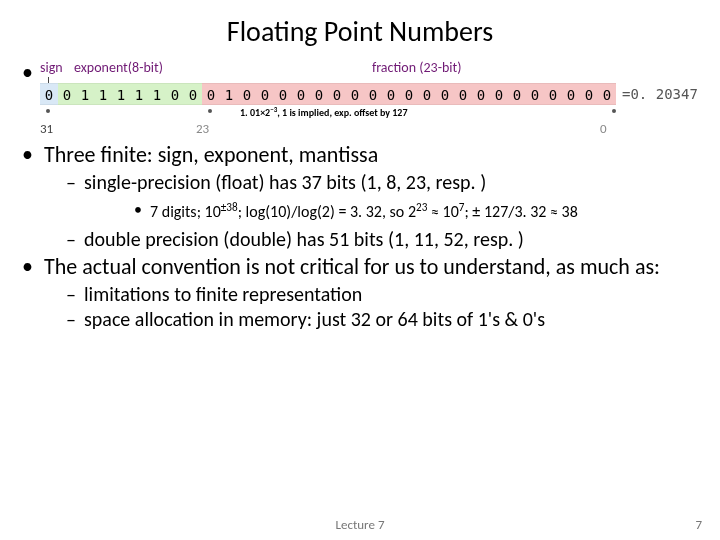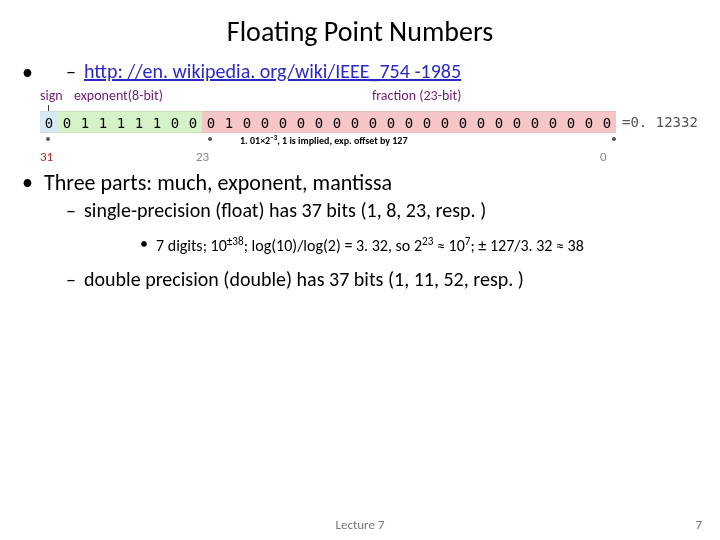--- a/index.html
+++ b/index.html
@@ -56,21 +56,21 @@
   }
   ul.b2 > li::before {
     content: "–";
     position: absolute;
     left: 22px;
     top: 0;
   }
   ul.b3 {
     list-style: none;
     padding: 0;
-    margin: 12px;
+    margin: 6px;
   }
   ul.b3 > li {
     font-size: 16px;
     margin: 1px 0 1px 0;
     padding-left: 60px;
     position: relative;
   }
   ul.b3 > li::before {
     content: "•";
     position: absolute;
@@ -127,21 +127,21 @@
     padding-left: 6px;
     line-height: 22px;
     white-space: nowrap;
   }
   .under-row {
     position: relative;
     height: 34px;
     font-size: 13px;
     color: #333;
   }
-  .idx31 { position: absolute; left: 0;  top: 16px; color:#b91c1c; }
+  .idx31 { position: absolute; left: 0;  top: 16px; color:#404040; }
   .idx23 { position: absolute; left: 156px; top: 16px; color:#888; }
   .idx0  { position: absolute; left: 560px; top: 16px; color:#888; }
   .dot { position:absolute; width:4px; height:4px; background:#555; border-radius:50%; top:4px; }
   .dot.a { left:6px; }
   .dot.b { left:168px; }
   .dot.c { left:572px; }
   .annot {
     position: absolute;
     left: 200px;
     top: 0px;
@@ -170,25 +170,20 @@
 </style>
 </head>
 <body>
 
 <div class="slide">
 
   <h1 class="title">Floating Point Numbers</h1>
 
   <ul class="b1">
     <li>
-      <ul class="b2">
-        <li>
-          <a class="link">http: //en. wikipedia. org/wiki/IEEE_754 -1985</a>
-        </li>
-      </ul>
     </li>
   </ul>
 
   <div class="diagram-block">
     <div class="labels-row">
       <span class="lbl-sign">sign</span>
       <span class="lbl-exp">exponent(8-bit)</span>
       <span class="lbl-frac">fraction (23-bit)</span>
     </div>
     <div class="tick-row">
@@ -222,45 +217,52 @@
           <span class="bit frac">0</span>
           <span class="bit frac">0</span>
           <span class="bit frac">0</span>
           <span class="bit frac">0</span>
           <span class="bit frac">0</span>
           <span class="bit frac">0</span>
           <span class="bit frac">0</span>
           <span class="bit frac">0</span>
           <span class="bit frac">0</span>
         </span>
-      <span class="result">=0. 12332</span>
+      <span class="result">=0. 20347</span>
     </div>
     <div class="under-row">
       <span class="dot a"></span>
       <span class="dot b"></span>
       <span class="dot c"></span>
       <span class="idx31">31</span>
       <span class="idx23">23</span>
       <span class="idx0">0</span>
       <span class="annot">1. 01×2<sup>−3</sup>, 1 is implied, exp. offset by 127</span>
     </div>
   </div>
 
   <ul class="b1">
     <li>
-      <span>Three parts: much, exponent, mantissa</span>
+      <span>Three finite: sign, exponent, mantissa</span>
       <ul class="b2">
         <li>
           <span>single-precision (float) has 37 bits (1, 8, 23, resp. )</span>
           <ul class="b3">
             <li>7 digits; 10<sup>±38</sup>; log(10)/log(2) = 3. 32, so 2<sup>23</sup> ≈ 10<sup>7</sup>; ± 127/3. 32 ≈ 38</li>
           </ul>
         </li>
         <li>
-          <span>double precision (double) has 37 bits (1, 11, 52, resp. )</span>
+          <span>double precision (double) has 51 bits (1, 11, 52, resp. )</span>
         </li>
       </ul>
     </li>
+    <li>
+      <span>The actual convention is not critical for us to understand, as much as:</span>
+      <ul class="b2">
+        <li>limitations to finite representation</li>
+        <li>space allocation in memory: just 32 or 64 bits of 1's &amp; 0's</li>
+      </ul>
+    </li>
   </ul>
 
   <div class="footer-lecture">Lecture 7</div>
   <div class="footer-num">7</div>
 </div>
 
 </body></html>

